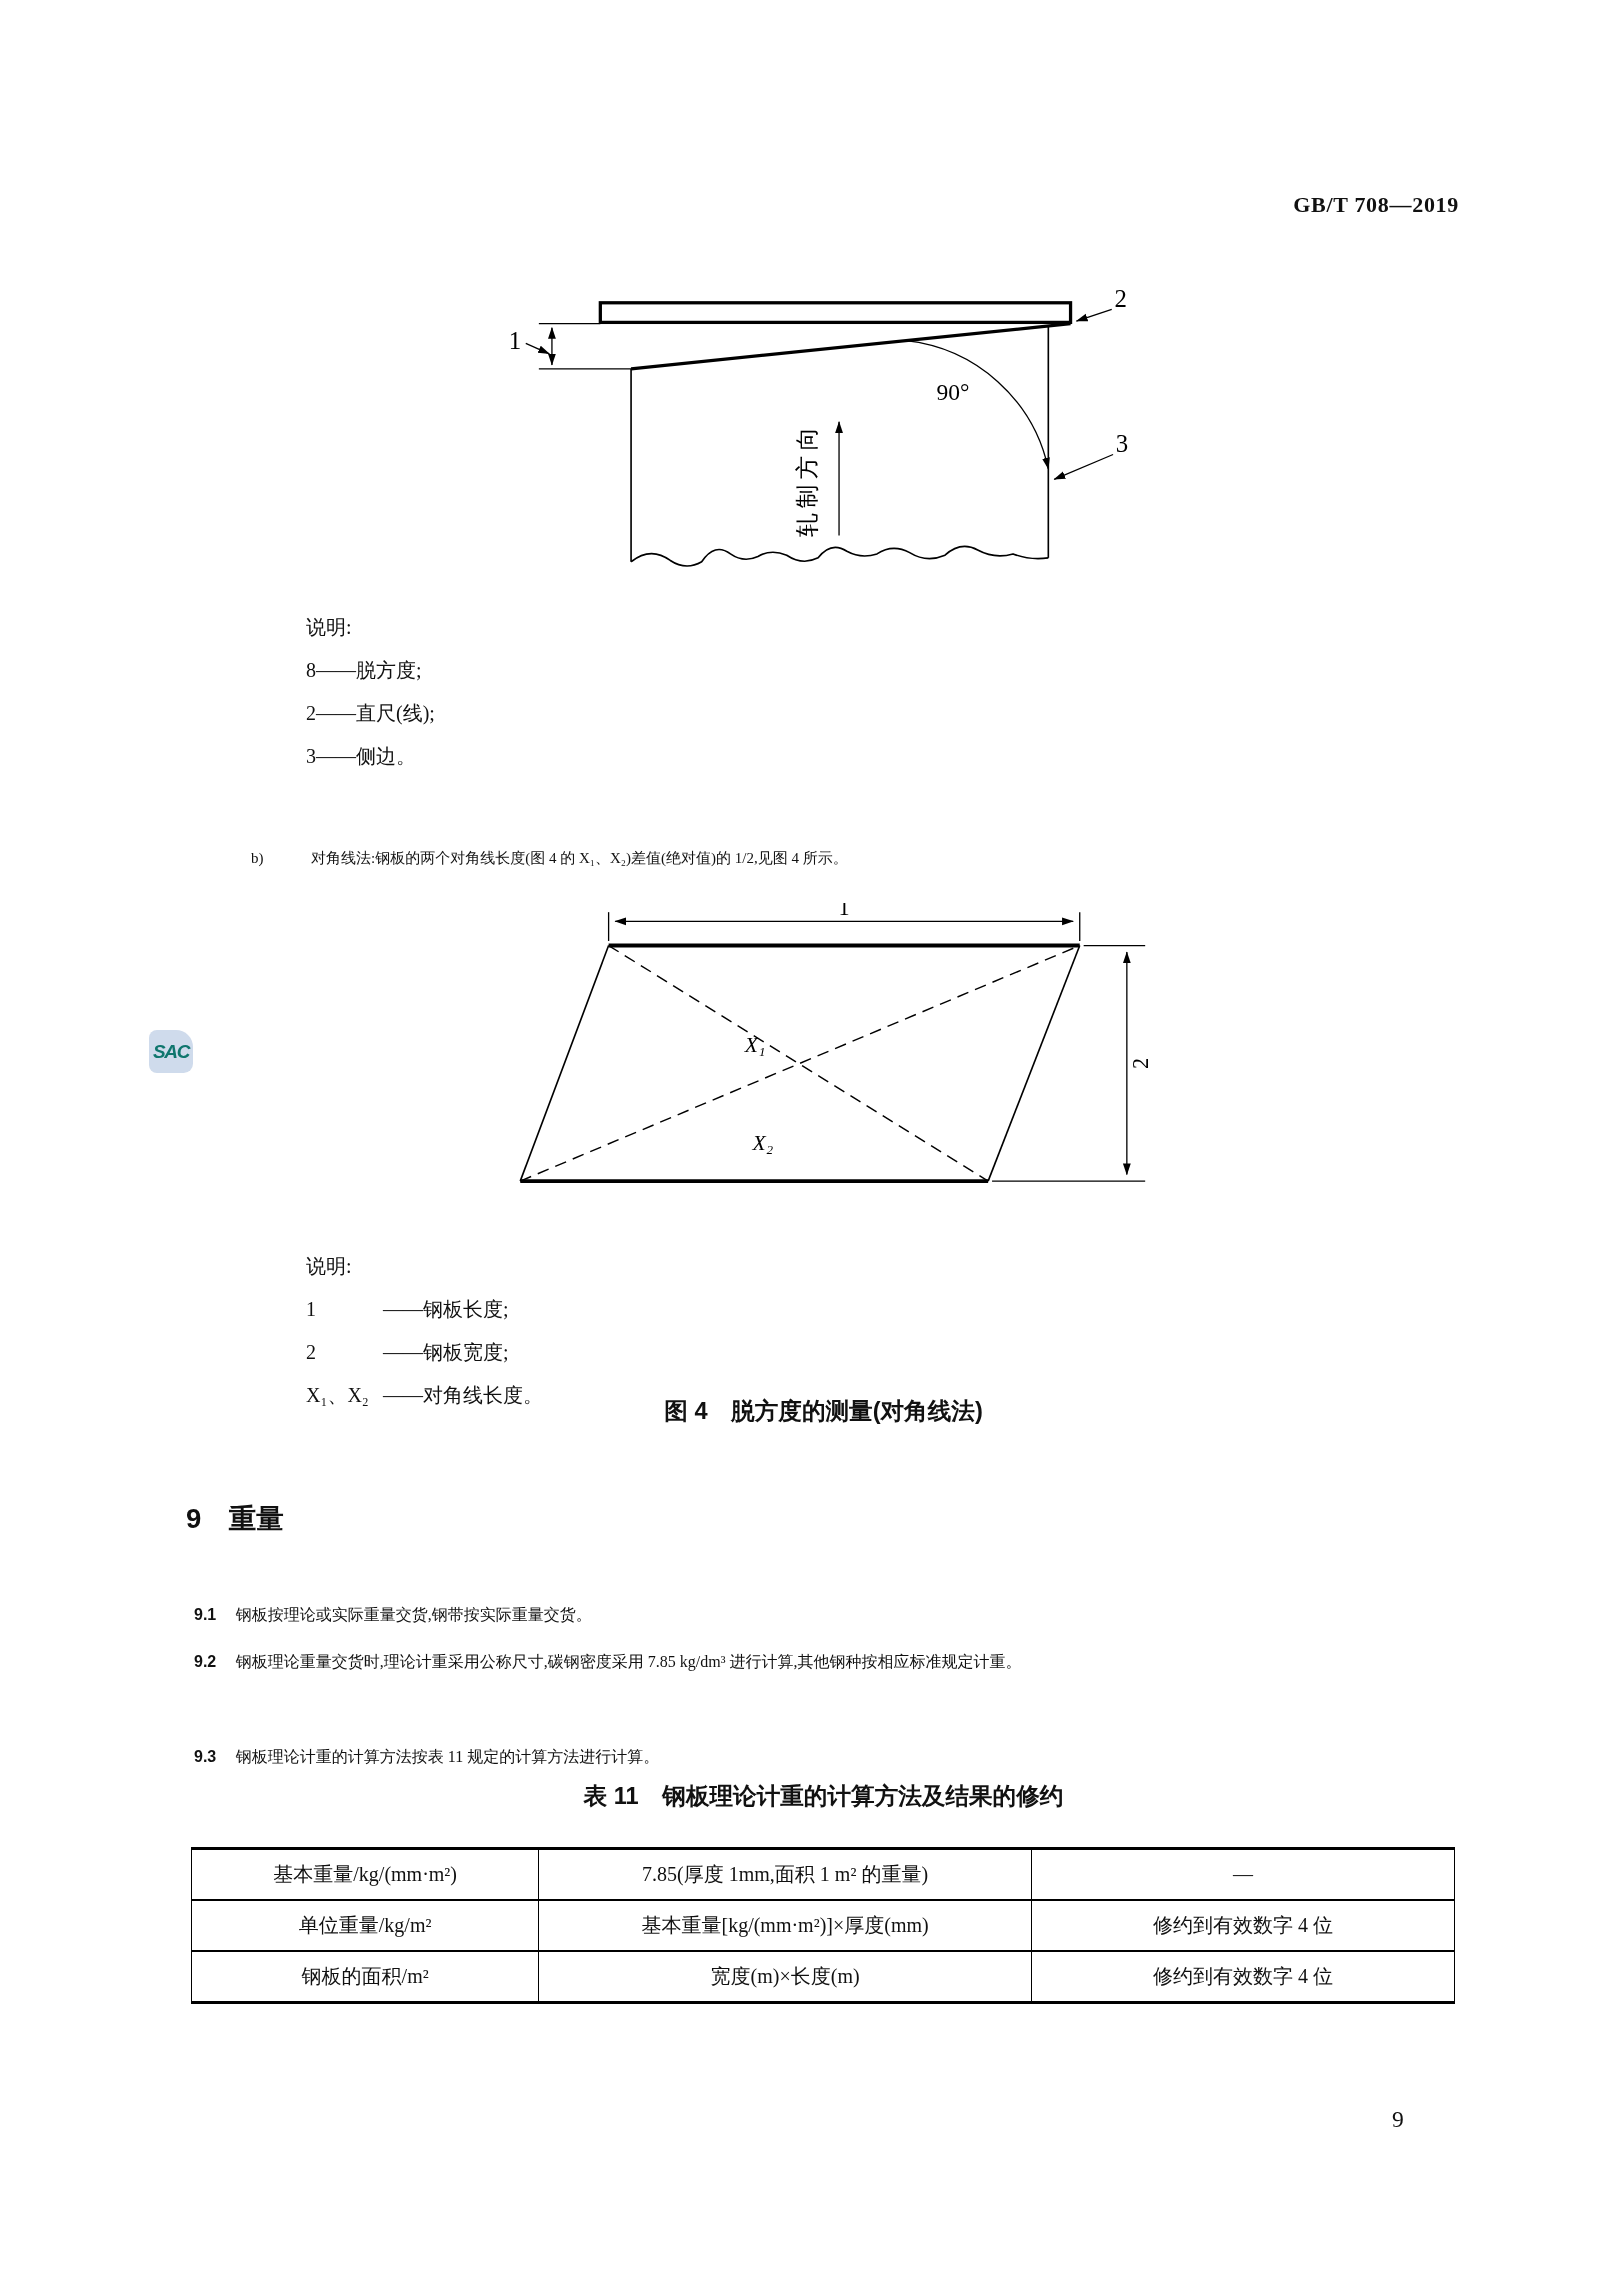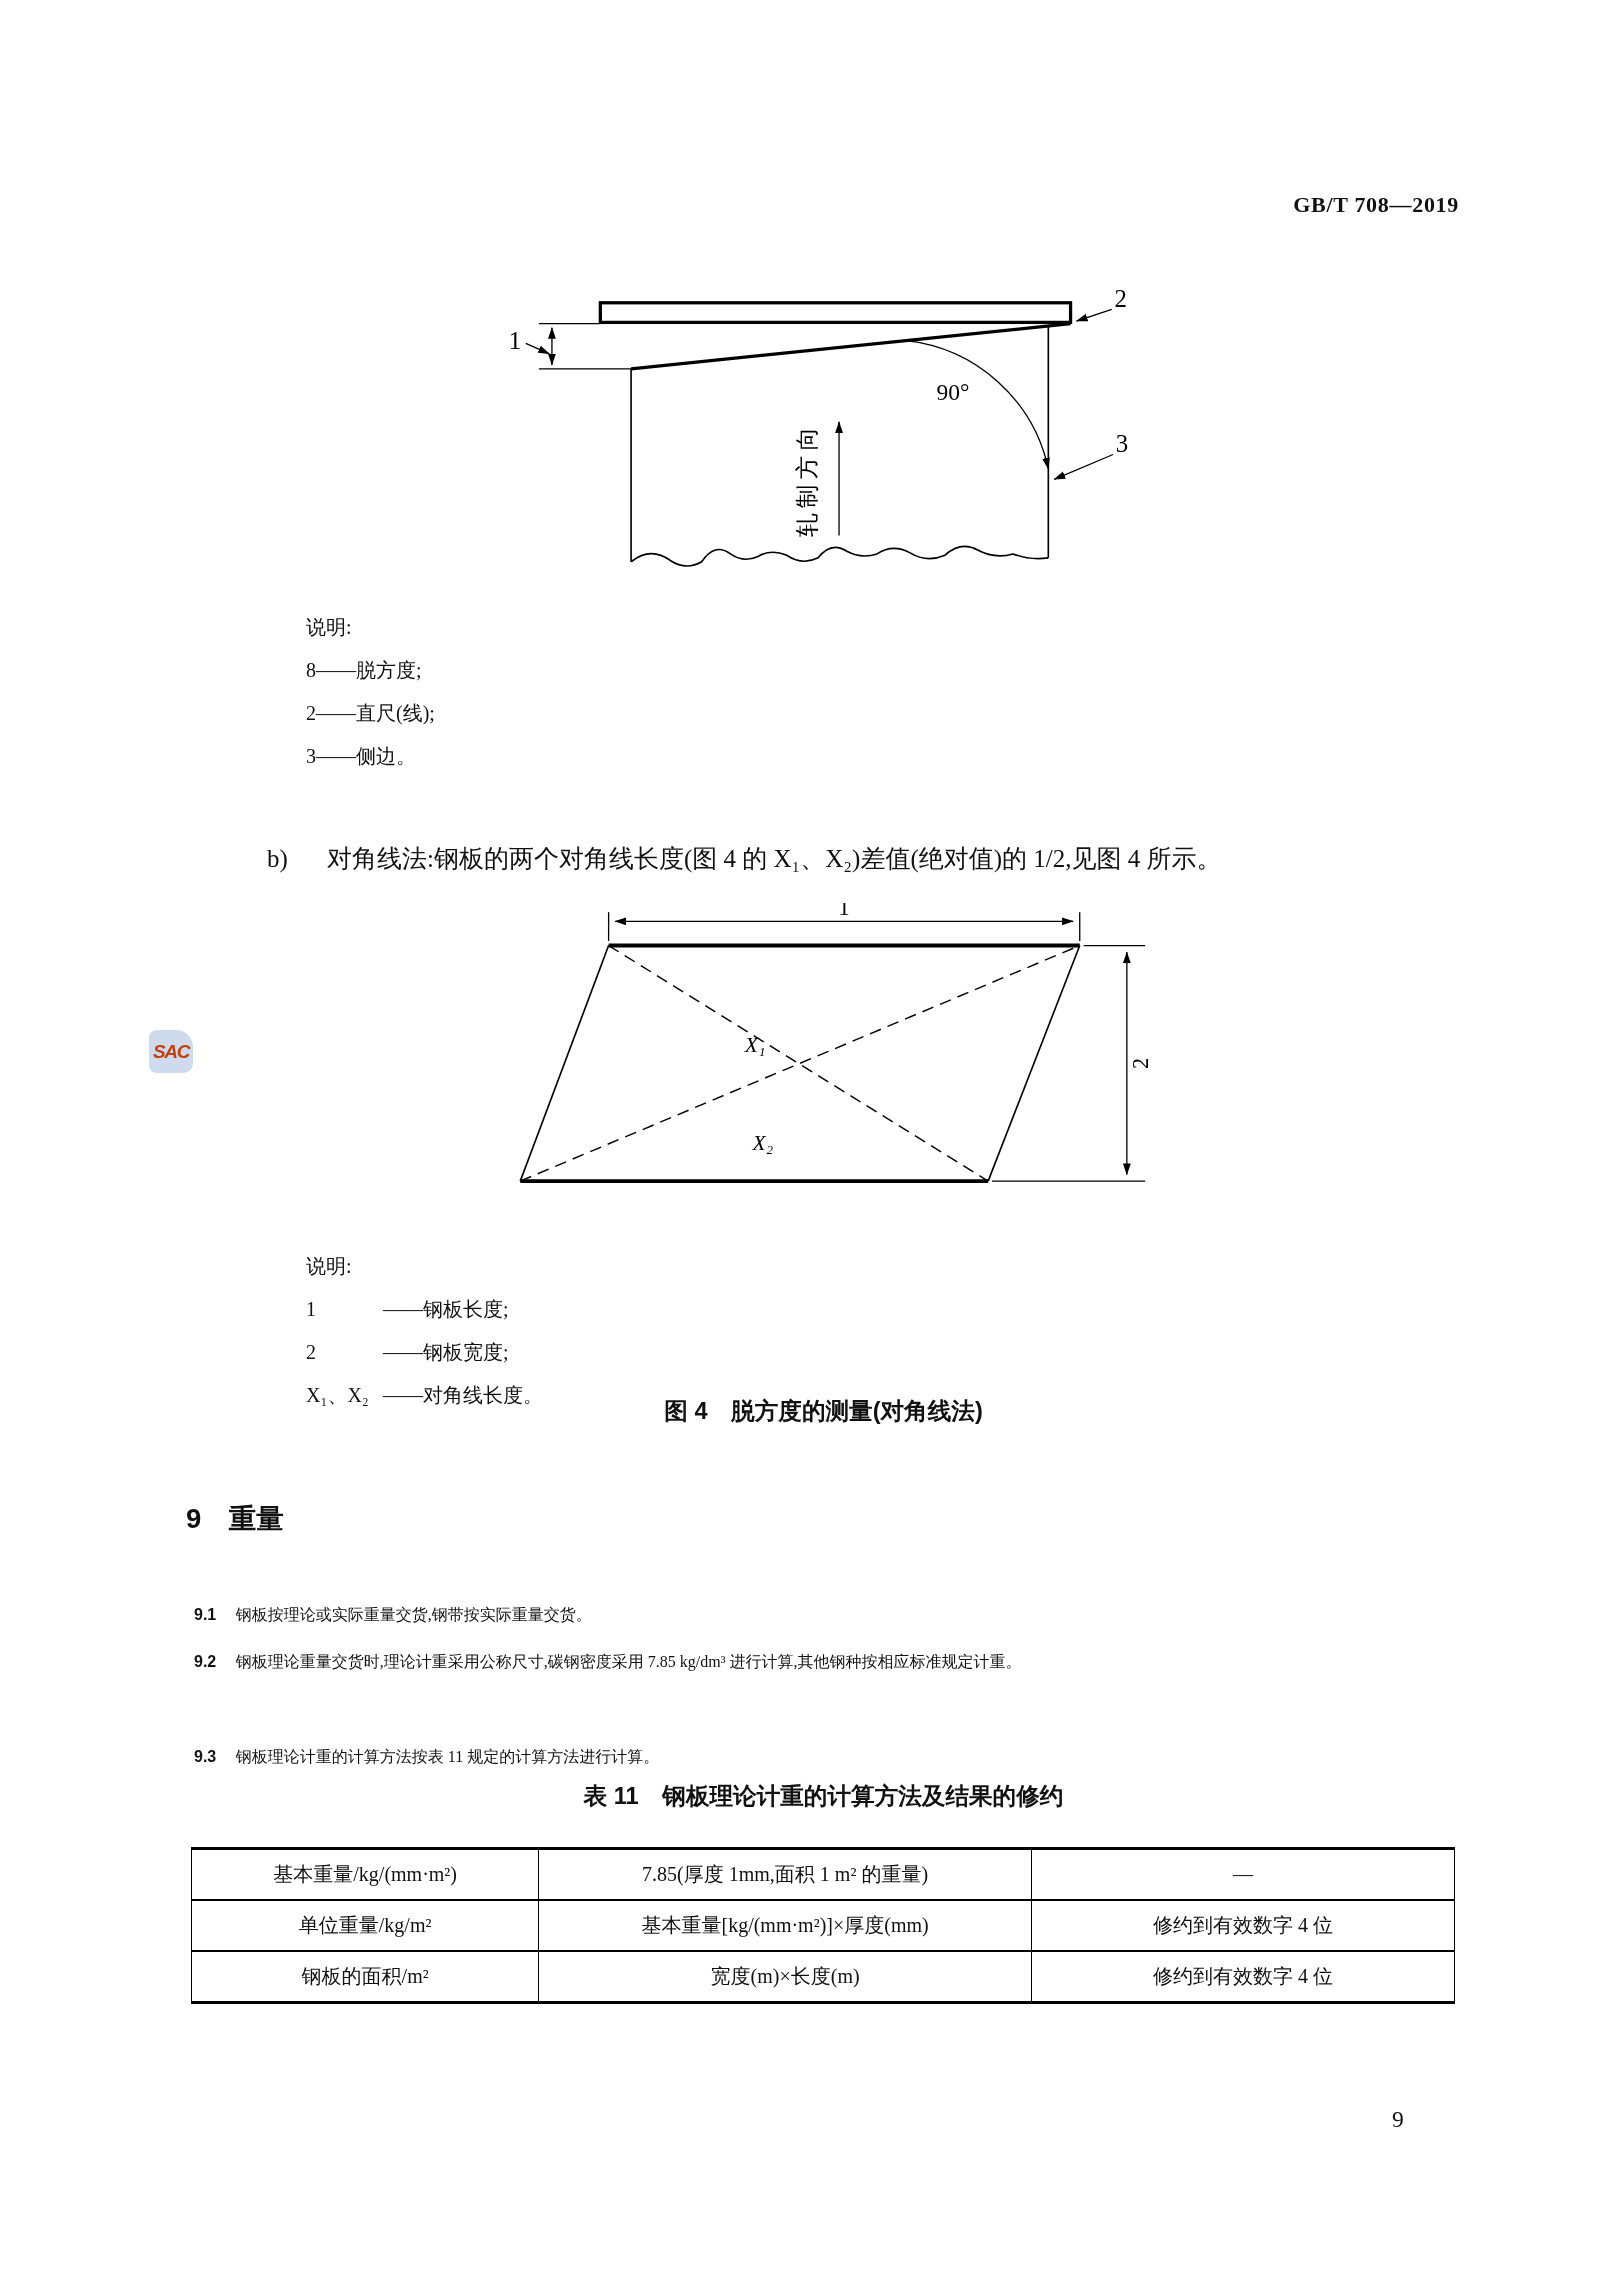--- a/index.html
+++ b/index.html
@@ -1,34 +1,34 @@
 <!DOCTYPE html>
 <html style="font-size:10.5px"><head>
 <meta charset="utf-8">
 <style>
   html,body{margin:0;padding:0;background:#888;}
   .page{position:relative;width:1623px;height:2295px;background:#ffffff;overflow:hidden;
         font-family:"Liberation Serif","DejaVu Serif",serif;color:#111;}
   .std-code{position:absolute;top:192px;right:164px;font-size:22px;font-weight:bold;letter-spacing:0.7px;}
   .watermark{position:absolute;left:149px;top:1030px;width:44px;height:43px;background:#cfdbec;
              border-radius:7.9px 17px 9.2px 7.9px;display:flex;align-items:center;justify-content:center;}
-  .watermark span{color:#c2410c;font-family:"Liberation Sans",sans-serif;font-weight:bold;font-style:italic;
+  .watermark span{color:#0f766e;font-family:"Liberation Sans",sans-serif;font-weight:bold;font-style:italic;
                   font-size:19px;letter-spacing:-1.3px;}
   .fig3-svg{position:absolute;left:497px;top:275px;}
   .fig4-svg{position:absolute;left:458px;top:903px;}
   .legend{position:absolute;left:306px;font-size:20px;}
   .legend .lg-row{height:43px;line-height:43px;white-space:nowrap;}
   #legend3{top:606px;}
   #legend4{top:1245px;}
   .term{display:inline-block;min-width:77px;}
   .caption{position:absolute;left:186px;width:1275px;text-align:center;
            font-family:"Liberation Sans",sans-serif;font-weight:bold;font-size:23.6px;}
   #cap3{top:780px;}
   #cap4{top:1395px;}
-  .item-b{position:absolute;left:251px;top:843px;width:1217px;font-size:25px;line-height:31px;margin-left:16px;}
+  .item-b{position:absolute;left:251px;top:843px;width:1217px;font-size:15px;line-height:31px;}
   .item-b .marker{display:inline-block;width:60px;}
   .sec-head{position:absolute;left:186px;top:1501px;font-family:"Liberation Sans",sans-serif;
             font-weight:bold;font-size:27.5px;}
   .sec-head .num{margin-right:27.5px;}
   .clause{position:absolute;left:194px;width:1275px;font-size:16px;line-height:66px;text-align:justify;}
   #c91{top:1582px;}
   #c92{top:1629px;}
   #c93{top:1724px;}
   .cnum{font-family:"Liberation Sans",sans-serif;font-weight:bold;margin-right:19.6px;}
   .tbl-title{position:absolute;left:186px;width:1275px;top:1780px;text-align:center;

